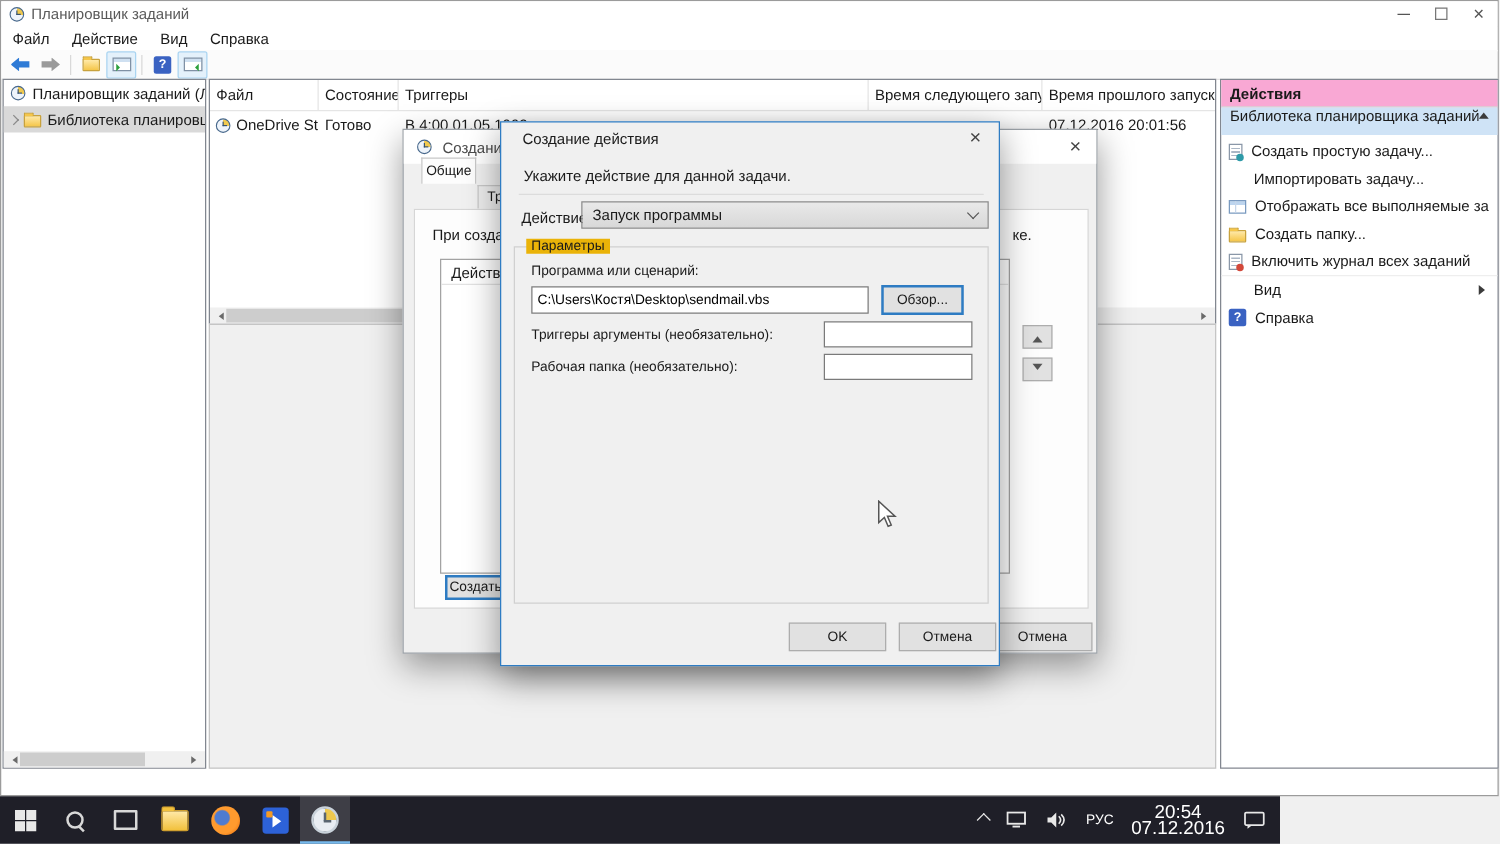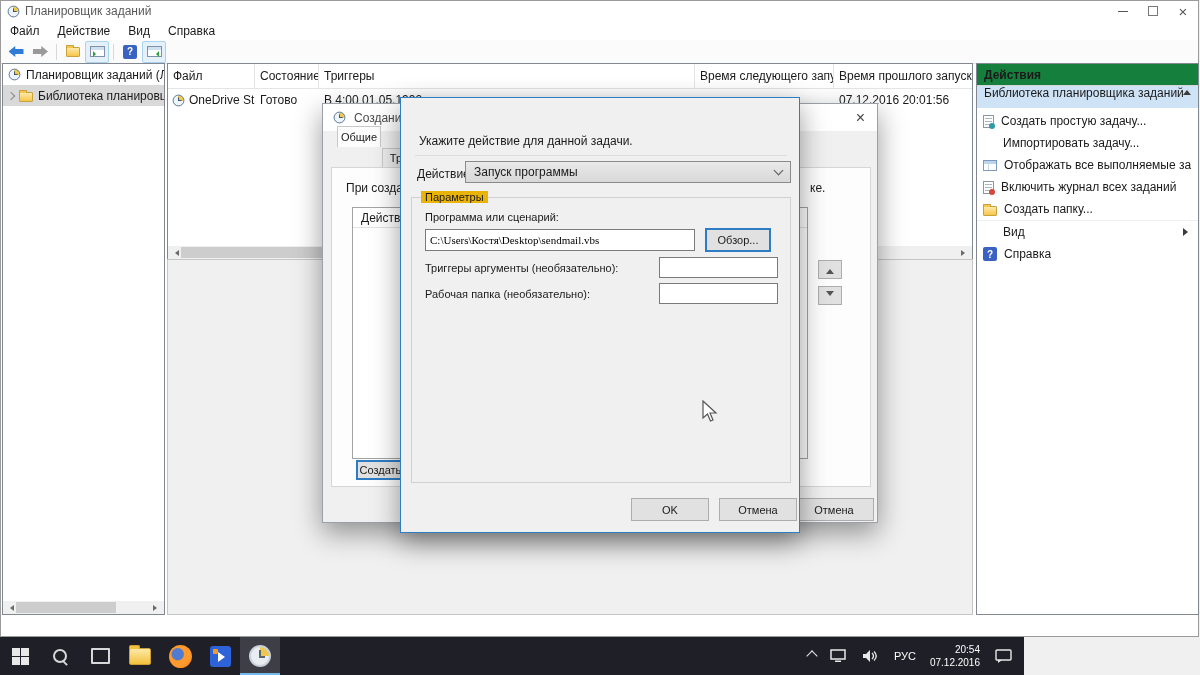--- a/index.html
+++ b/index.html
@@ -69,21 +69,21 @@
   .hscroll{background:#f0f0f0;display:flex;align-items:center;justify-content:space-between;}
   .hthumb{background:#cdcdcd;height:100%;}
   .colhead{border-bottom:1px solid #e5e5e5;display:flex;align-items:center;color:#1a1a1a;}
   .colcell{padding:0 5px;border-right:1px solid #e5e5e5;height:100%;display:flex;align-items:center;box-sizing:border-box;}
   .actrow{height:22px;display:flex;align-items:center;gap:7px;padding:0 6px;}
 
   
   .dialog{background:#f0f0f0;box-shadow:0 10px 26px rgba(0,0,0,.4);box-sizing:border-box;}
   .btn{background:#e1e1e1;border:1px solid #adadad;display:flex;align-items:center;justify-content:center;font-size:11px;box-sizing:border-box;}
   .btn.focus{border:2px solid #2e7cc3;}
-  .field{background:#fff;border:1px solid #7a7a7a;font-size:11px;padding:2px 4px;box-sizing:border-box;font-family:Liberation Serif, serif;}
+  .field{background:#fff;border:1px solid #7a7a7a;font-size:11px;padding:2px 4px;box-sizing:border-box;font-family:Liberation Sans, sans-serif;}
   .groupbox{border:1px solid #d0d0d0;box-sizing:border-box;}
   .grouplabel{background:#eab308;padding:0 4px;font-size:11px;}
   .tab{border:1px solid #c8c8c8;border-bottom:none;background:#ececec;display:flex;align-items:center;justify-content:center;font-size:11px;box-sizing:border-box;}
   .tab.active{background:#fdfdfd;height:22px;margin-top:-2px;}
 
   
   #taskbar{left:0;top:637px;width:1024px;height:38px;background:#1f1f28;display:flex;align-items:center;}
   .tbicon{width:40px;height:38px;display:flex;align-items:center;justify-content:center;flex:none;}
   .tbicon.active{background:rgba(255,255,255,.14);box-shadow:inset 0 -2px 0 #76b9ed;}
   .starticon{width:17px;height:17px;background:
@@ -96,21 +96,21 @@
   .bigfolder{width:20px;height:15px;background:linear-gradient(#ffe9a8,#f2c13d);border:1px solid #cf9f2f;border-radius:2px;position:relative;}
   .bigfolder::before{content:"";position:absolute;top:-4px;left:-1px;width:9px;height:3px;background:#f2c13d;border:1px solid #cf9f2f;border-bottom:none;border-radius:2px 2px 0 0;}
   .fficon{width:23px;height:23px;border-radius:50%;background:radial-gradient(circle at 38% 40%,#4f7bd0 0 28%,#ff9a2e 34% 62%,#e55f00 100%);}
   .mediaicon{width:21px;height:21px;border-radius:3px;background:#2d62d8;position:relative;}
   .mediaicon::before{content:"";position:absolute;left:8px;top:6px;border:5px solid transparent;border-left:7px solid #fff;}
   .mediaicon::after{content:"";position:absolute;left:3px;top:3px;width:5px;height:5px;background:#f59a23;border-radius:1px;}
   .bigclock{width:22px;height:22px;border-radius:50%;border:2px solid #c9d2da;box-sizing:border-box;
     background:conic-gradient(#eec84e 0 90deg,#e9edf2 90deg 360deg);position:relative;}
   .bigclock::before{content:"";position:absolute;left:8px;top:3px;width:1.5px;height:7px;background:#5a6570;}
   .bigclock::after{content:"";position:absolute;left:8px;top:9px;width:6px;height:1.5px;background:#5a6570;}
-  .trayclock{color:#fff;font-size:10px;text-align:right;line-height:13px;}
+  .trayclock{color:#fff;font-size:15px;text-align:center;line-height:13px;}
   .traytext{color:#fff;font-size:11px;}
 </style>
 </head>
 <body>
 
 <div id="window" class="abs">
 
   <div id="titlebar" class="abs">
     <div class="clockicon small" style="margin-left:6px"></div>
     <div class="title txt">Планировщик заданий</div>
@@ -193,44 +193,44 @@
     <div class="hscroll abs" style="left:0;top:182px;width:804px;height:13px">
       <div class="sb-left" style="margin-left:4px"></div>
       <div class="hthumb abs" style="left:13px;top:1px;width:470px;height:11px"></div>
       <div class="sb-right" style="margin-right:4px"></div>
     </div>
   </div>
 
   <div class="abs" style="left:166px;top:258px;width:806px;height:356px;background:#f0f0f0;border:1px solid #c5c5c5;box-sizing:border-box"></div>
 
   <div class="pane abs" style="left:975px;top:62px;width:223px;height:552px">
-    <div class="abs txt" style="left:0;top:0;width:100%;height:22px;background:#15803d;border-bottom:1px solid #d5d5d5;display:flex;align-items:center;padding-left:7px;font-weight:bold;box-sizing:border-box">Действия</div>
+    <div class="abs txt" style="left:0;top:0;width:100%;height:22px;background:#f9a8d4;border-bottom:1px solid #d5d5d5;display:flex;align-items:center;padding-left:7px;font-weight:bold;box-sizing:border-box">Действия</div>
     <div class="abs" style="left:0;top:22px;width:100%;height:22px;background:#cfe3f6;display:flex;align-items:flex-start;padding:0 7px;box-sizing:border-box">
       <span class="txt" style="flex:1">Библиотека планировщика заданий</span>
       <div class="tri-up"></div>
     </div>
     <div class="abs" style="left:0;top:46px;width:100%">
       <div class="actrow">
         <div class="sheeticon teal"></div>
         <span class="txt">Создать простую задачу...</span>
       </div>
       <div class="actrow" style="padding-left:26px">
         <span class="txt">Импортировать задачу...</span>
       </div>
       <div class="actrow">
         <div class="tableicon"></div>
         <span class="txt">Отображать все выполняемые за...</span>
       </div>
       <div class="actrow">
+        <div class="foldericon"></div>
+        <span class="txt">Создать папку...</span>
+      </div>
+      <div class="actrow">
         <div class="sheeticon log"></div>
         <span class="txt">Включить журнал всех заданий</span>
-      </div>
-      <div class="actrow">
-        <div class="foldericon"></div>
-        <span class="txt">Создать папку...</span>
       </div>
       <div class="actrow" style="border-top:1px solid #eee;padding-left:26px">
         <span class="txt" style="flex:1">Вид</span>
         <div class="tri-right"></div>
       </div>
       <div class="actrow">
         <div class="helpicon"></div>
         <span class="txt">Справка</span>
       </div>
     </div>
@@ -272,20 +272,24 @@
     <div class="btn focus abs" style="left:24px;top:292px;width:58px;height:20px">
       <span>Создать...</span>
     </div>
   </div>
   <div class="btn abs" style="left:471px;top:394px;width:80px;height:23px">
     <span>Отмена</span>
   </div>
 </div>
 
 <div class="dialog abs" style="left:400px;top:97px;width:400px;height:436px;border:1px solid #2e7cc3">
+  <div class="abs" style="left:0;top:0;width:100%;height:26px;display:flex;align-items:center">
+    <span class="txt" style="margin-left:17px;color:#1a1a1a">Создание действия</span>
+    <div class="closex" style="margin-left:auto;margin-right:14px"></div>
+  </div>
   <span class="abs txt" style="left:18px;top:36px">Укажите действие для данной задачи.</span>
   <div class="abs" style="left:14px;top:57px;width:372px;height:1px;background:#dcdcdc"></div>
 
   <span class="abs txt" style="left:16px;top:69px">Действие:</span>
   <div class="abs" style="left:64px;top:63px;width:326px;height:22px;background:linear-gradient(#e9e9e9,#d8d8d8);border:1px solid #8a8a8a;box-sizing:border-box;display:flex;align-items:center;padding:0 8px">
     <span class="txt" style="flex:1">Запуск программы</span>
     <div class="cbchev"></div>
   </div>
 
   <div class="groupbox abs" style="left:10px;top:99px;width:380px;height:286px"></div>

